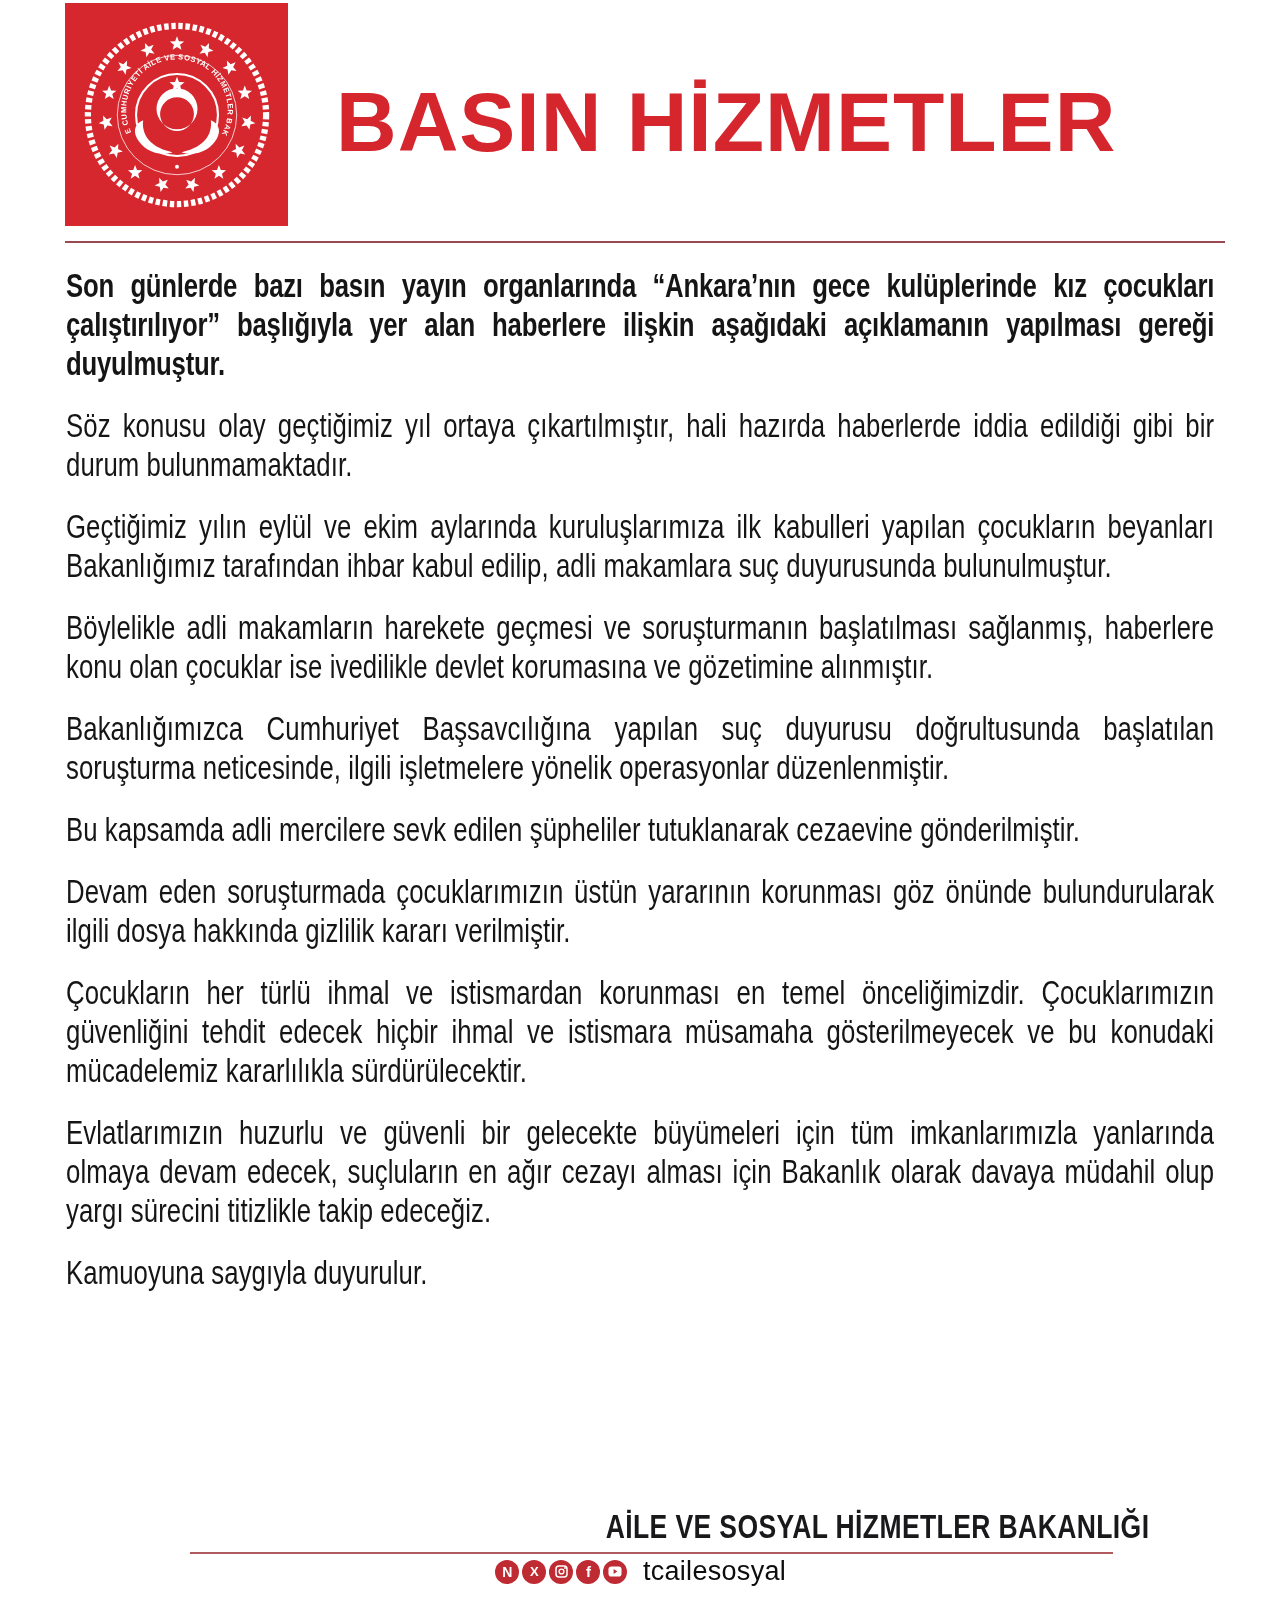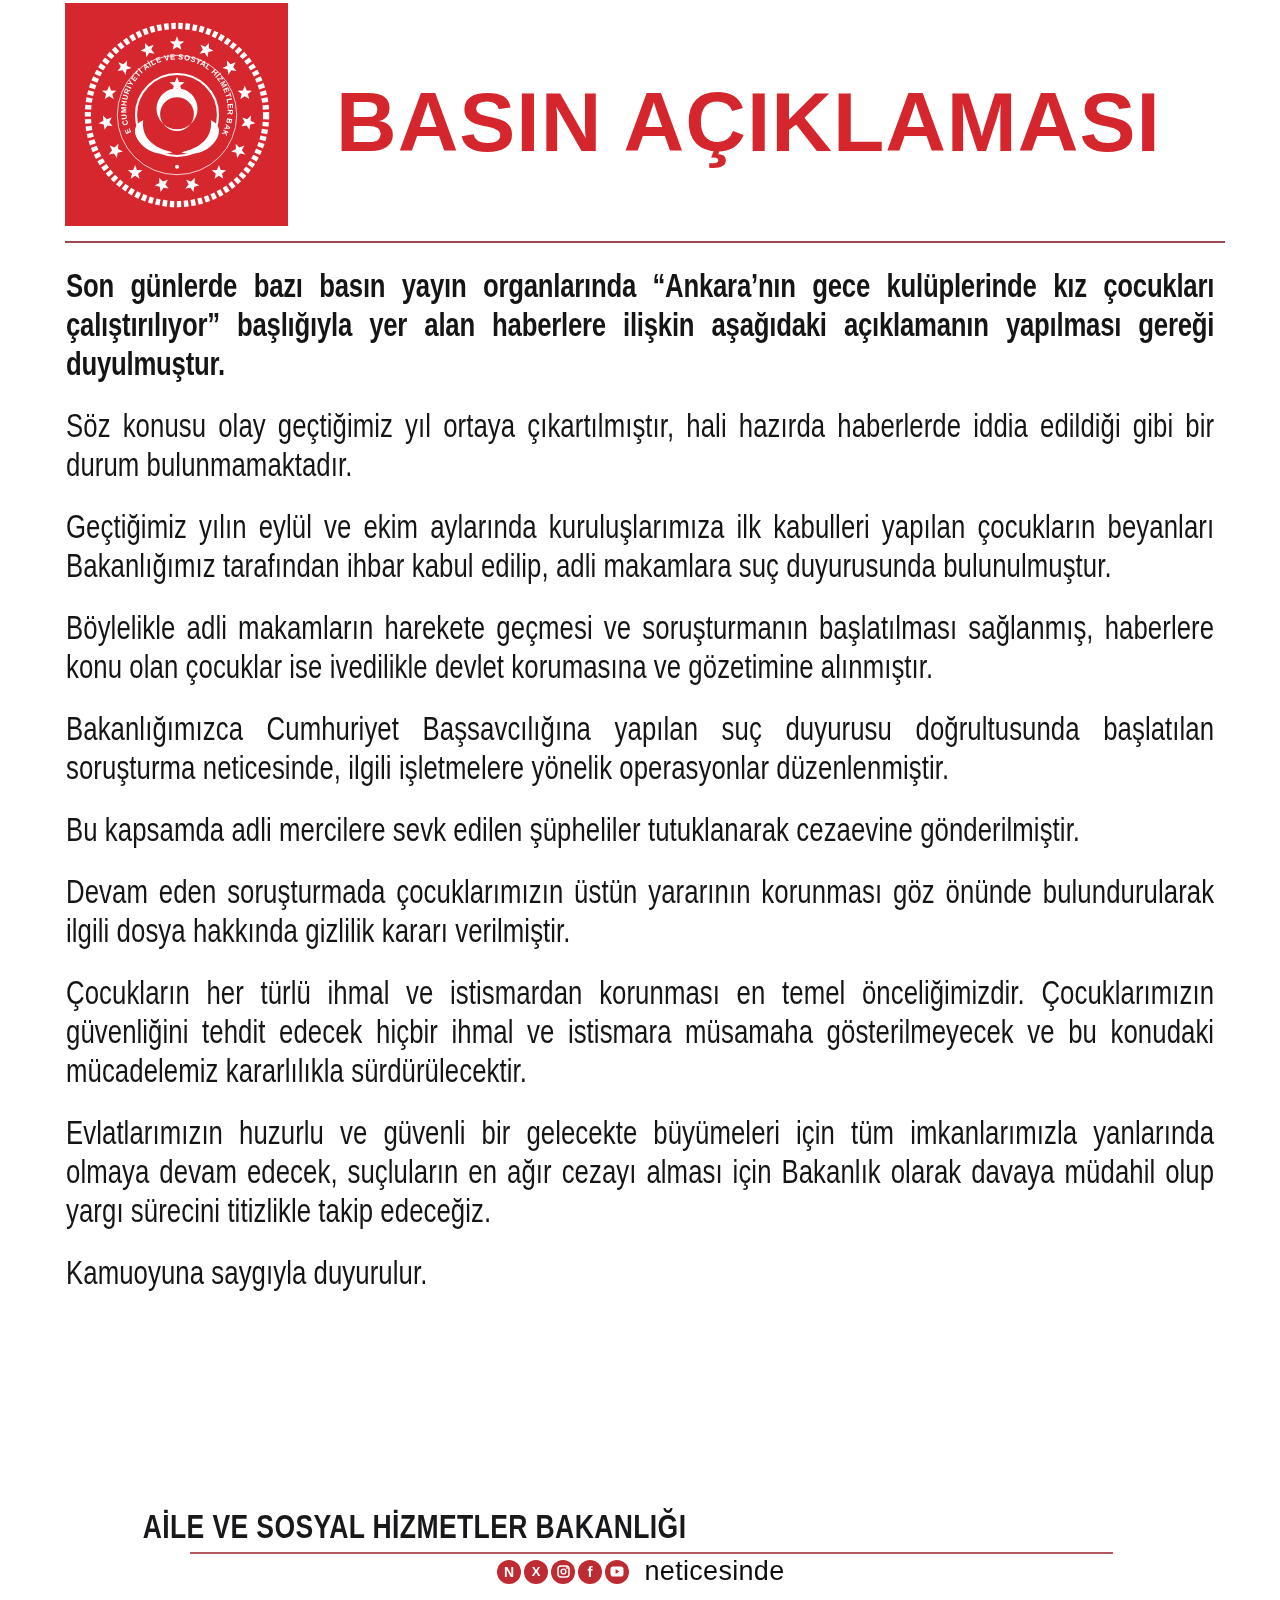--- a/index.html
+++ b/index.html
@@ -20,21 +20,21 @@
 
   
   .doc-body{position:absolute;left:66px;top:266px;width:1472px;
             transform:scaleX(0.78);transform-origin:0 0;}
   .doc-body p{margin:0 0 23px 0;text-align:justify;font-size:33px;line-height:39px;
               color:#151515;font-weight:400;letter-spacing:0.1px;}
   .doc-body p.lead{font-weight:700;letter-spacing:-0.3px;}
   .doc-body p:last-child{text-align:left;}
 
   
-  .footer-title{position:absolute;left:66px;top:1506px;width:1160px;text-align:left;
+  .footer-title{position:absolute;left:66px;top:1506px;width:1160px;text-align:right;
                 font-size:34px;line-height:40px;font-weight:700;color:#19191c;white-space:nowrap;}
   .footer-title .squeeze{display:inline-block;transform:scaleX(0.78);transform-origin:50% 50%;
                          letter-spacing:0.5px;}
   .footer-rule{position:absolute;left:190px;top:1552px;width:923px;height:2px;background:#b05a60;}
   .social-row{position:absolute;left:0;top:1556px;width:1280px;display:flex;
               align-items:center;justify-content:center;}
   .sicon{width:24px;height:24px;border-radius:50%;background:#bf2b33;color:#fff;
          display:flex;align-items:center;justify-content:center;margin:0 1.5px;
          font-weight:700;flex:0 0 auto;}
   .sicon .glyph{font-size:14px;line-height:1;font-family:"Liberation Sans",sans-serif;}
@@ -83,21 +83,21 @@
 
       <use href="#st" transform="translate(110 76) scale(1.05)"></use>
 
       <path fill="#ffffff" fill-rule="evenodd" d="M87,103a23,23 0 1,0 46,0a23,23 0 1,0 -46,0Z M91,109a19,19 0 1,0 38,0a19,19 0 1,0 -38,0Z"></path>
 
       <path fill="#ffffff" d="M72,116 C70,132 80,146 102,151 L105,152 C88,157 72,149 65,136 C60,127 64,119 72,116 Z"></path>
       <path fill="#ffffff" transform="translate(220 0) scale(-1 1)" d="M72,116 C70,132 80,146 102,151 L105,152 C88,157 72,149 65,136 C60,127 64,119 72,116 Z"></path>
     </svg>
   </div>
 
-  <div class="main-title">BASIN AÇIKLAMASI</div>
+  <div class="main-title">BASIN HİZMETLER</div>
 
 
   <div class="top-rule"></div>
 
   <div class="doc-body">
       <p class="lead">Son günlerde bazı basın yayın organlarında “Ankara’nın gece kulüplerinde kız çocukları çalıştırılıyor” başlığıyla yer alan haberlere ilişkin aşağıdaki açıklamanın yapılması gereği duyulmuştur.</p>
       <p>Söz konusu olay geçtiğimiz yıl ortaya çıkartılmıştır, hali hazırda haberlerde iddia edildiği gibi bir durum bulunmamaktadır.</p>
       <p>Geçtiğimiz yılın eylül ve ekim aylarında kuruluşlarımıza ilk kabulleri yapılan çocukların beyanları Bakanlığımız tarafından ihbar kabul edilip, adli makamlara suç duyurusunda bulunulmuştur.</p>
       <p>Böylelikle adli makamların harekete geçmesi ve soruşturmanın başlatılması sağlanmış, haberlere konu olan çocuklar ise ivedilikle devlet korumasına ve gözetimine alınmıştır.</p>
       <p>Bakanlığımızca Cumhuriyet Başsavcılığına yapılan suç duyurusu doğrultusunda başlatılan soruşturma neticesinde, ilgili işletmelere yönelik operasyonlar düzenlenmiştir.</p>
@@ -129,16 +129,16 @@
     </span>
     <span class="sicon">
       <span class="glyph" style="font-size:15px;">f</span>
     </span>
     <span class="sicon">
       <svg width="14" height="11" viewBox="0 0 14 11">
         <rect x="0.5" y="0.5" width="13" height="10" rx="2.8" fill="#ffffff"></rect>
         <path d="M5.6,3.1 L9.3,5.5 L5.6,7.9 Z" fill="#bf2b33"></path>
       </svg>
     </span>
-    <span class="handle">neticesinde</span>
+    <span class="handle">tcailesosyal</span>
   </div>
 
 </div>
 
 </body></html>

